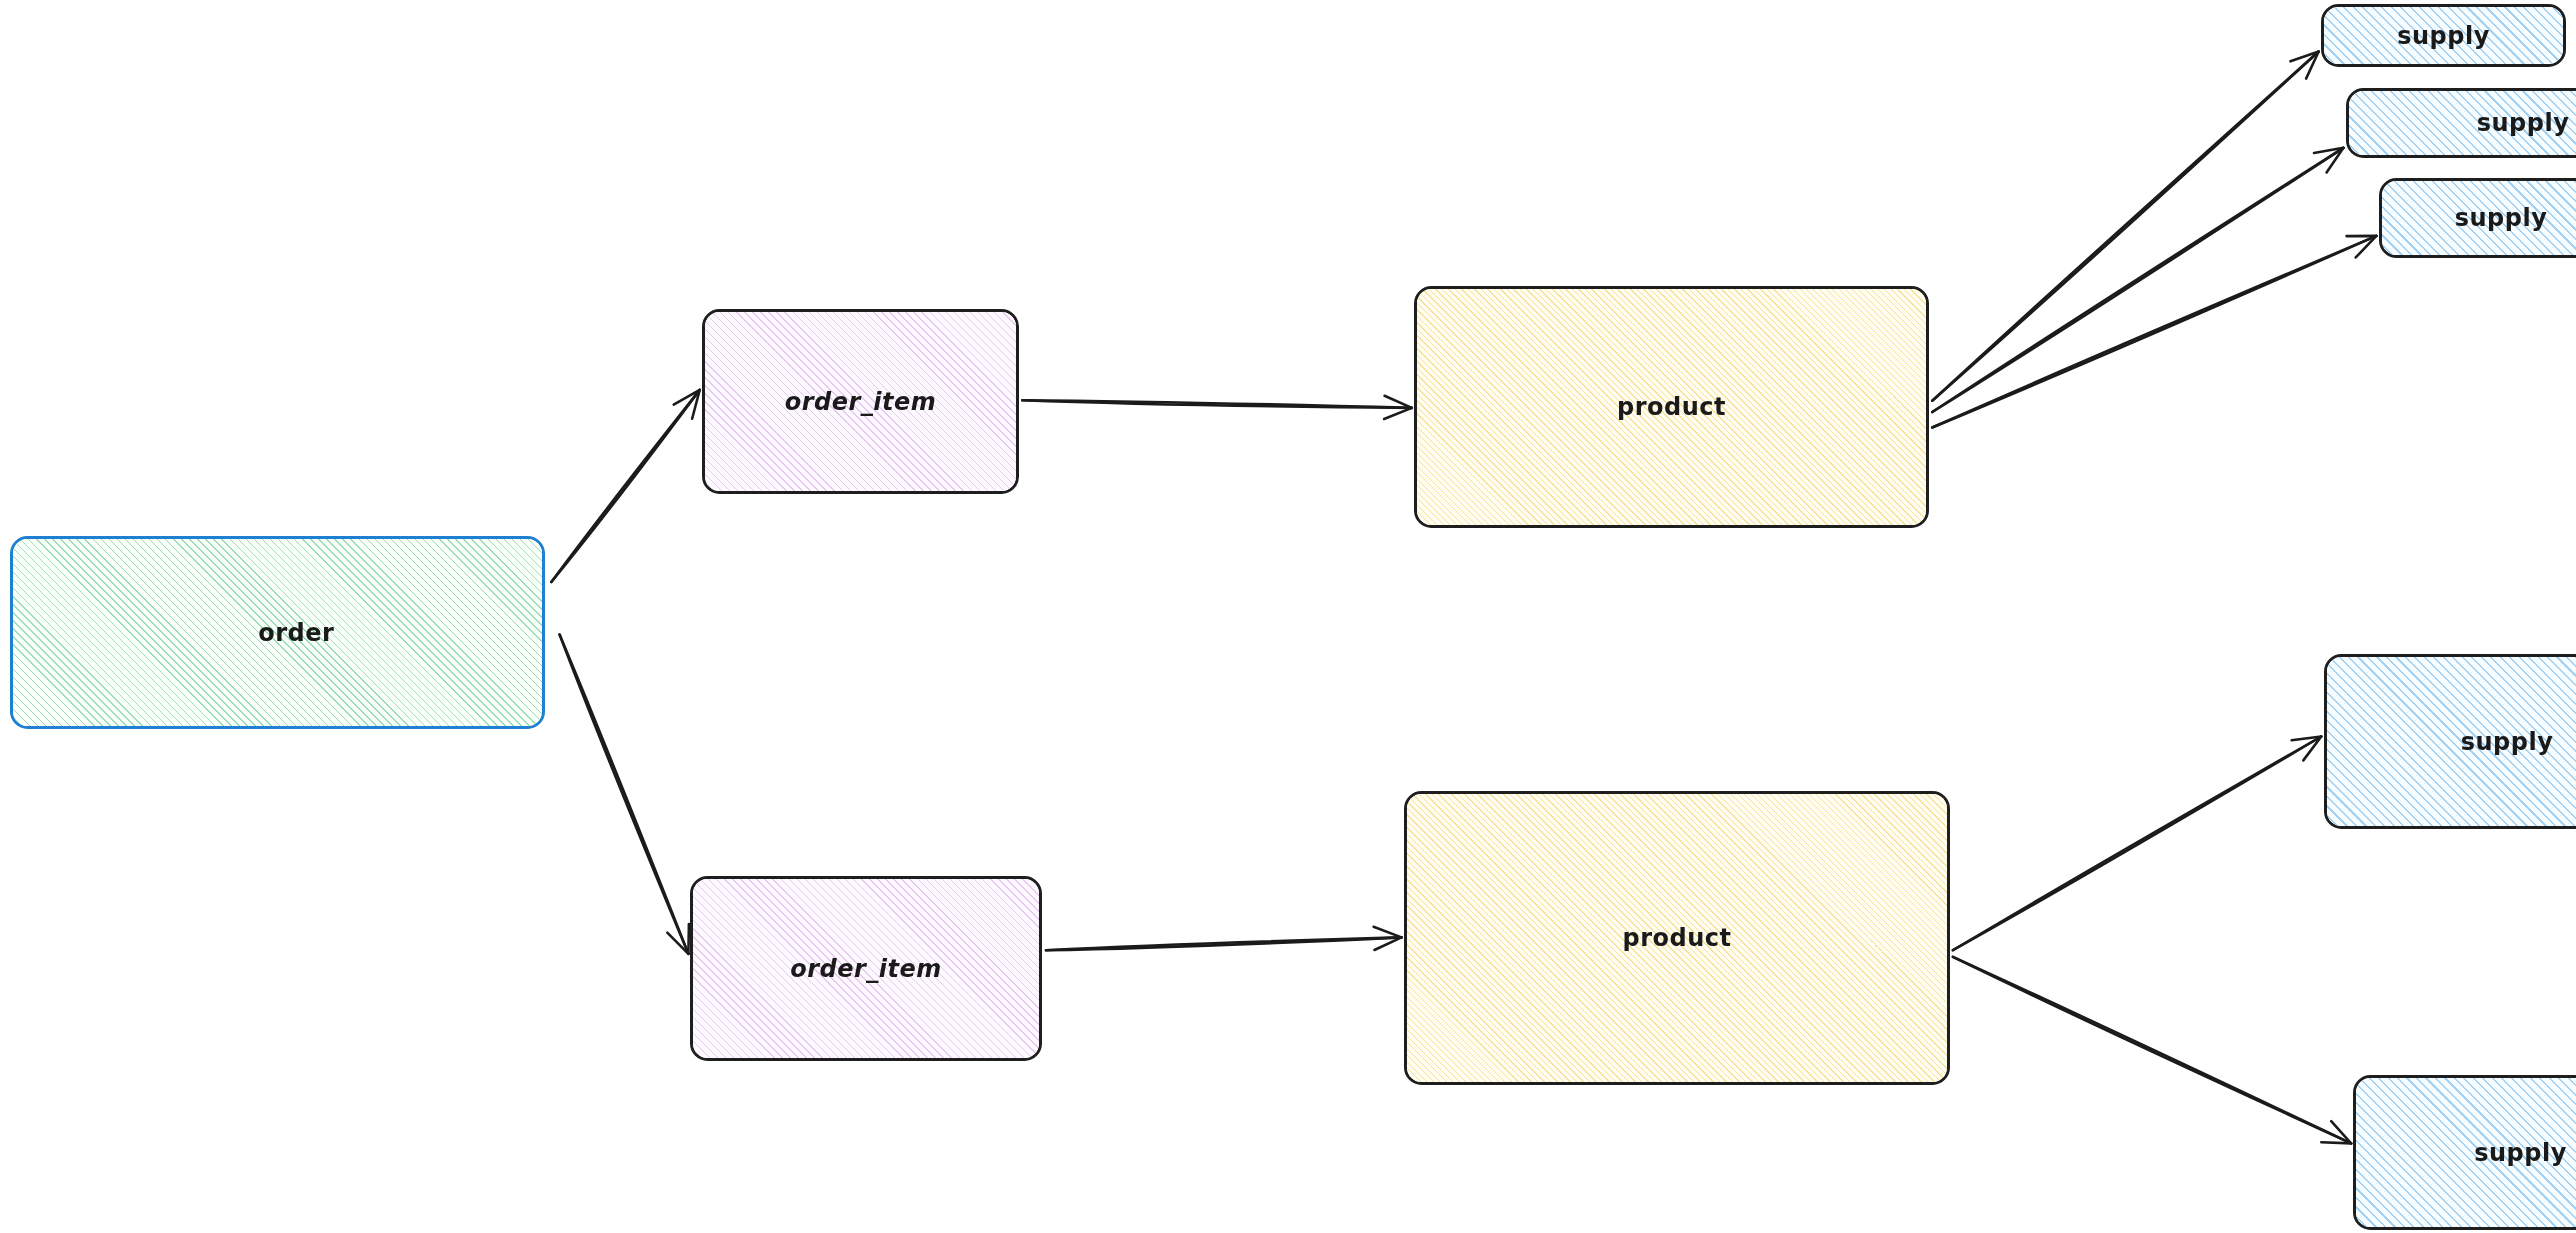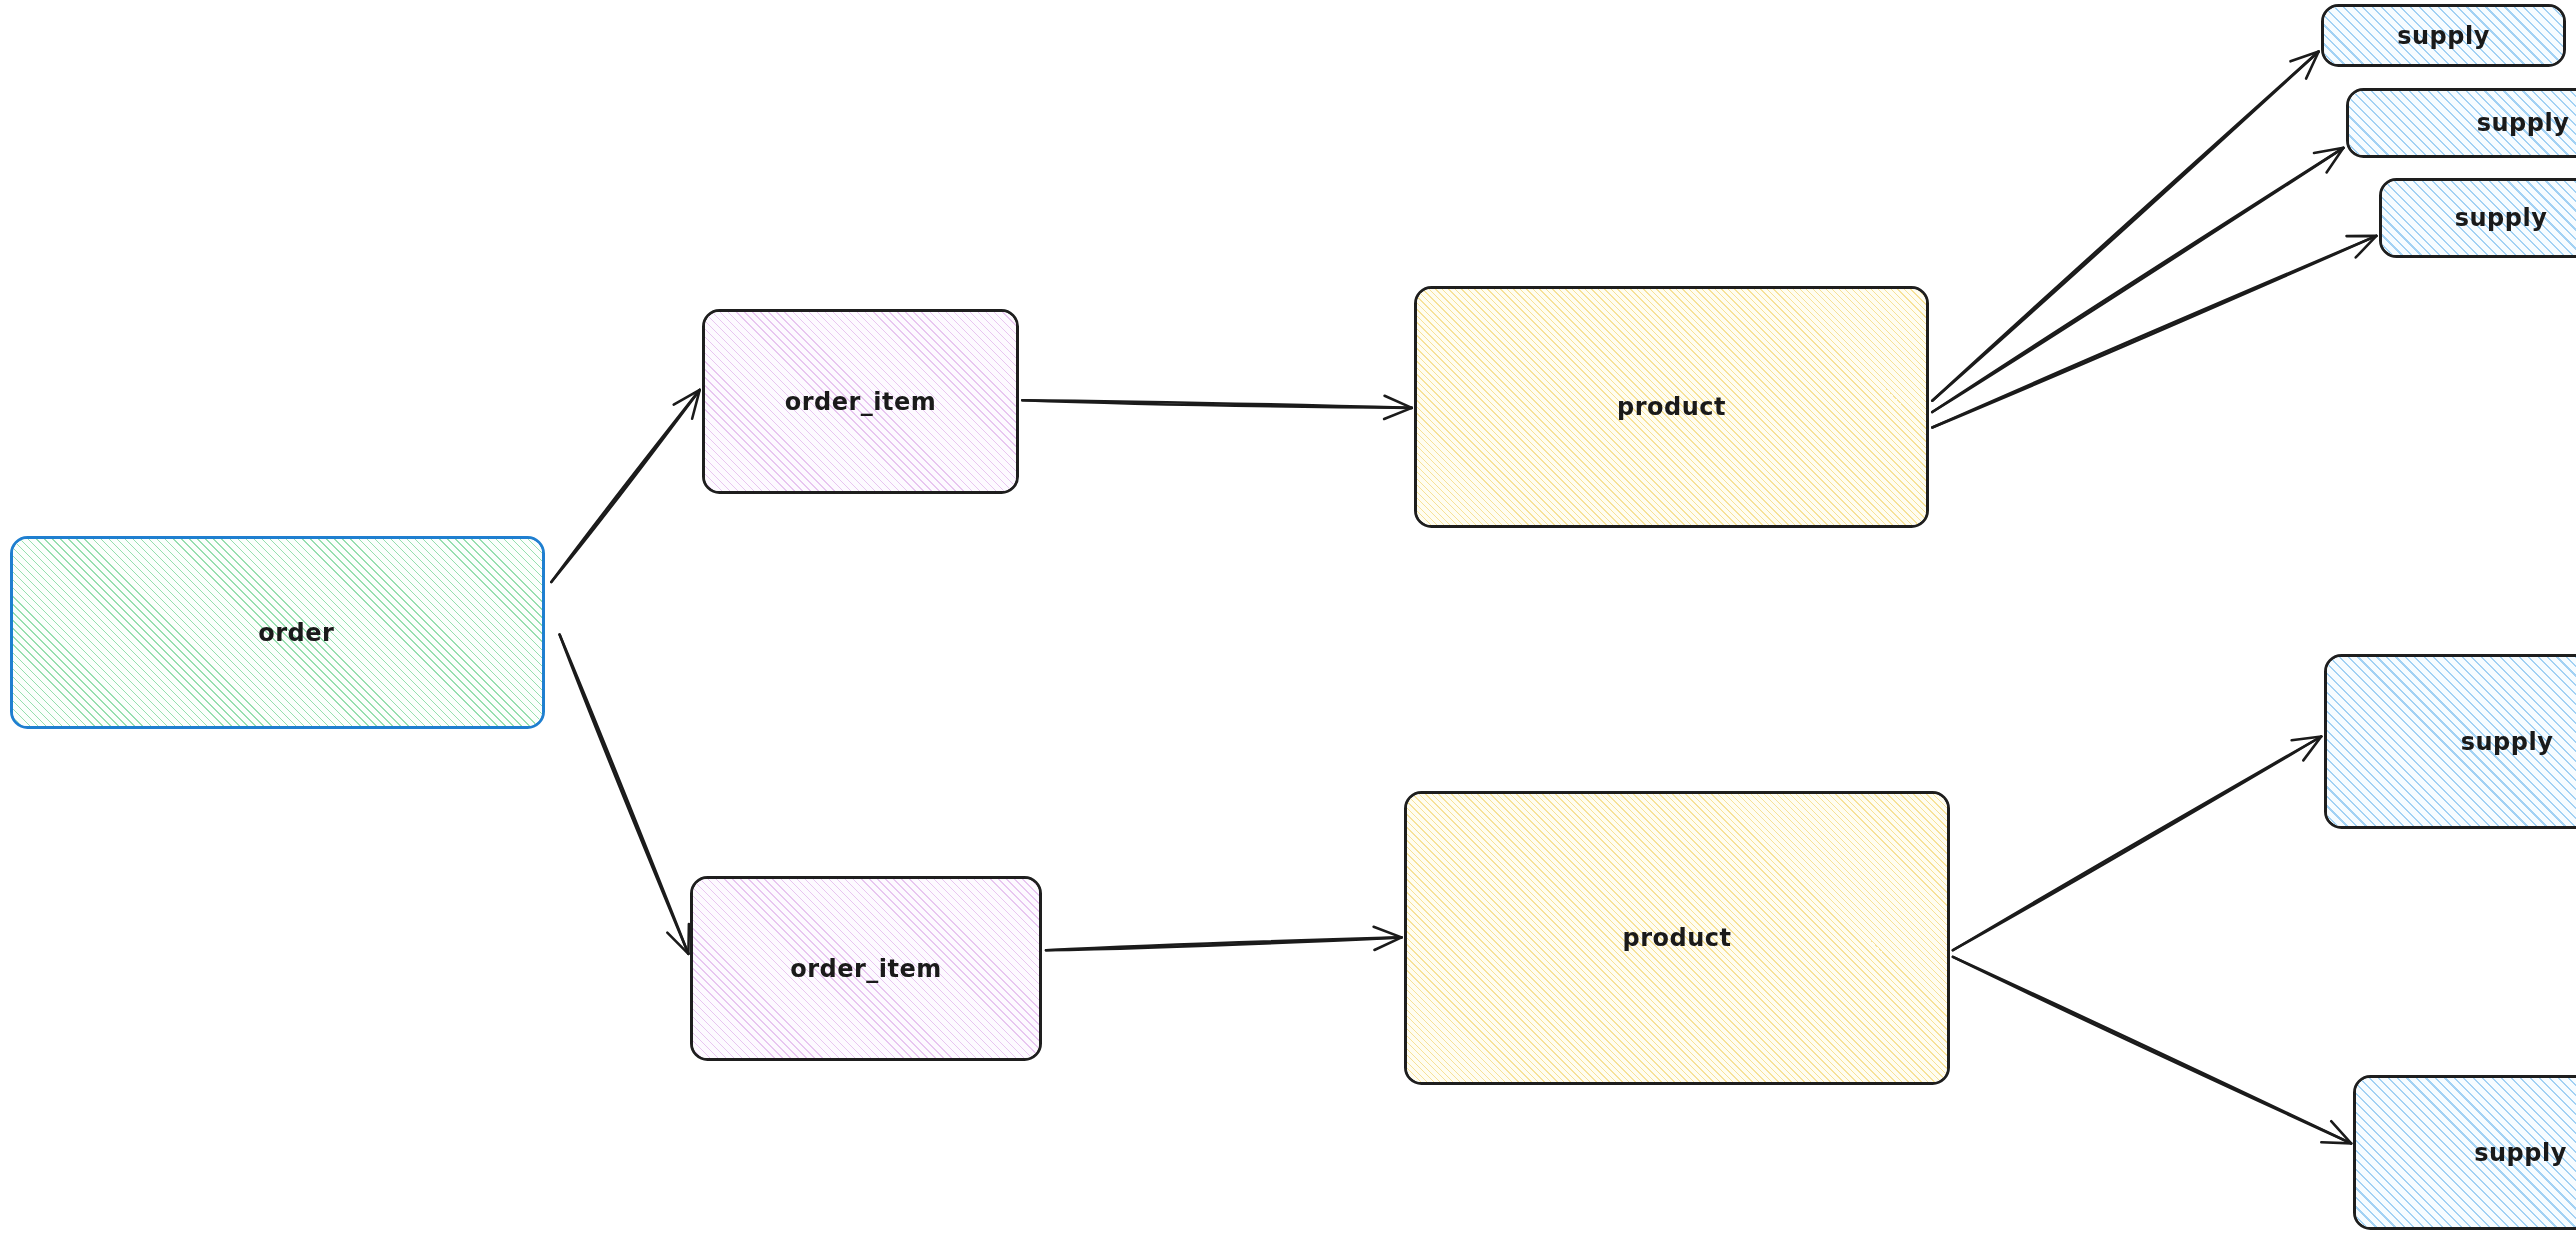--- a/index.html
+++ b/index.html
@@ -51,21 +51,21 @@
     white-space: nowrap;
   }
   
   .n-order  { border: 3.6px solid #1f7fd0; padding-left: 37px; }
   .n-order .hatch {
     background-image: repeating-linear-gradient(45deg,
         rgba(69,196,113,0.55) 0px, rgba(69,196,113,0.55) 1px,
         rgba(255,255,255,0) 1px, rgba(255,255,255,0) 5.7px);
     background-color: #fbfffc;
   }
-  .n-orderitem { border: 3.6px solid #1e1e1e; }
+  .n-orderitem { border: 3.6px solid #1e1e1e; font-style: italic; }
   .n-orderitem .hatch {
     background-image: repeating-linear-gradient(45deg,
         rgba(206,136,222,0.45) 0px, rgba(206,136,222,0.45) 1px,
         rgba(255,255,255,0) 1px, rgba(255,255,255,0) 5.7px);
     background-color: #fdfaff;
   }
   .n-product { border: 3.6px solid #1e1e1e; }
   .n-product .hatch {
     background-image: repeating-linear-gradient(45deg,
         rgba(240,203,80,0.55) 0px, rgba(240,203,80,0.55) 1px,

